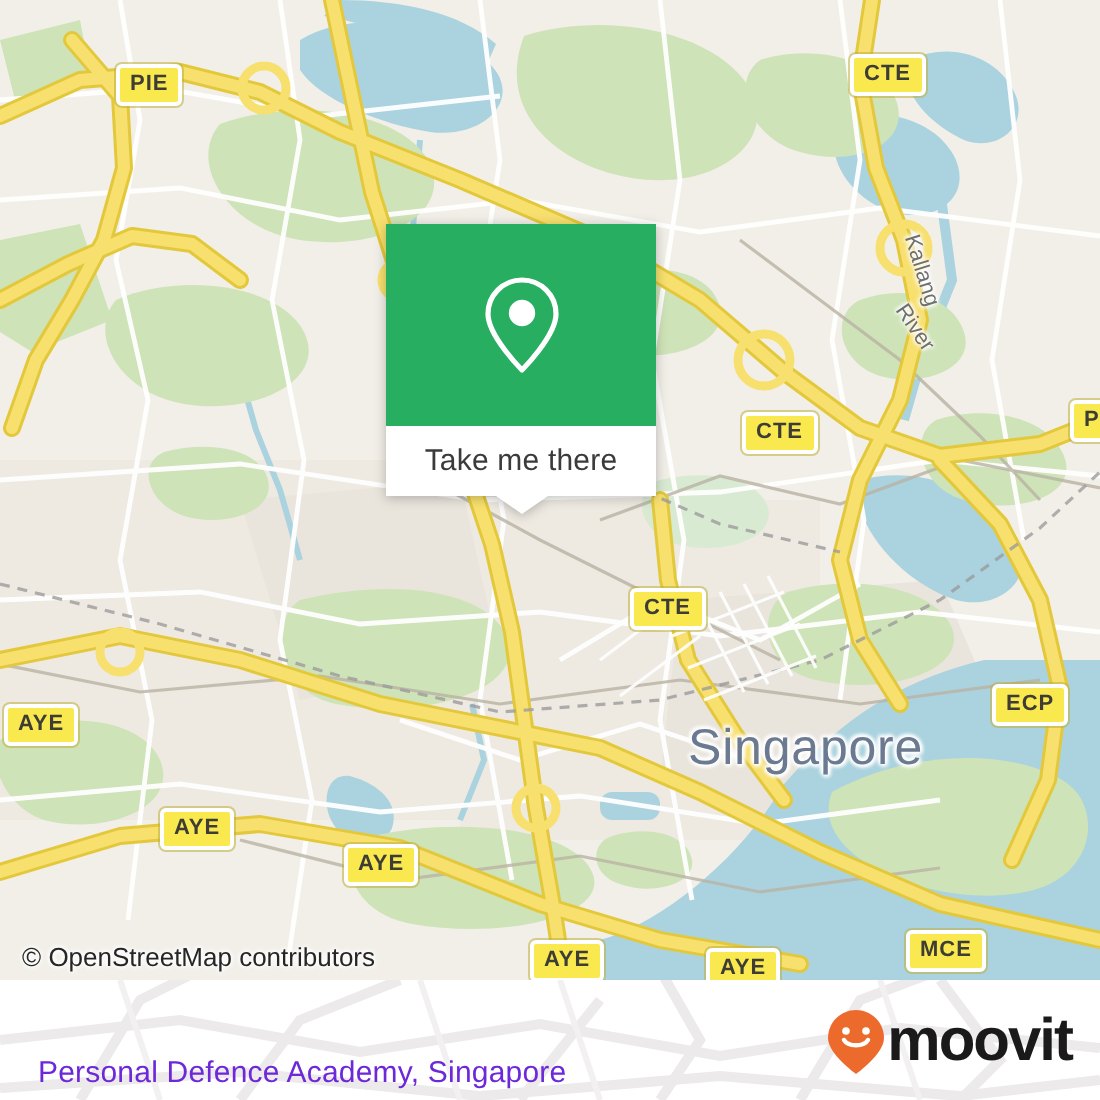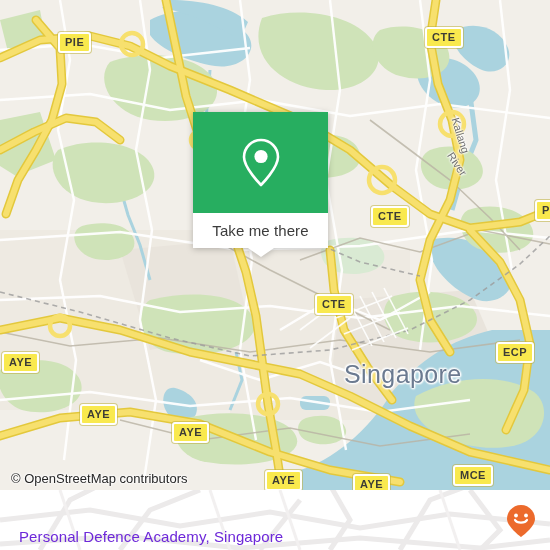--- a/index.html
+++ b/index.html
@@ -316,16 +316,17 @@
 
     <div id="footer-title">Personal Defence Academy, Singapore</div>
 
     <div id="brand">
       <svg width="30" height="34" viewBox="0 0 30 34">
         <path d="M15 1 C7.3 1 1 7.3 1 15 C1 23 15 33 15 33 C15 33 29 23 29 15 C29 7.3 22.7 1 15 1 Z" fill="#ec6a2c"></path>
         <circle cx="10" cy="11.5" r="1.9" fill="#ffffff"></circle>
         <circle cx="20" cy="11.5" r="1.9" fill="#ffffff"></circle>
         <path d="M9 16 C11 19.5 19 19.5 21 16" stroke="#ffffff" stroke-width="2.2" fill="none" stroke-linecap="round"></path>
       </svg>
+      <span id="brand-text">moovit</span>
     </div>
   </div>
 
 </div>
 
 </body></html>

